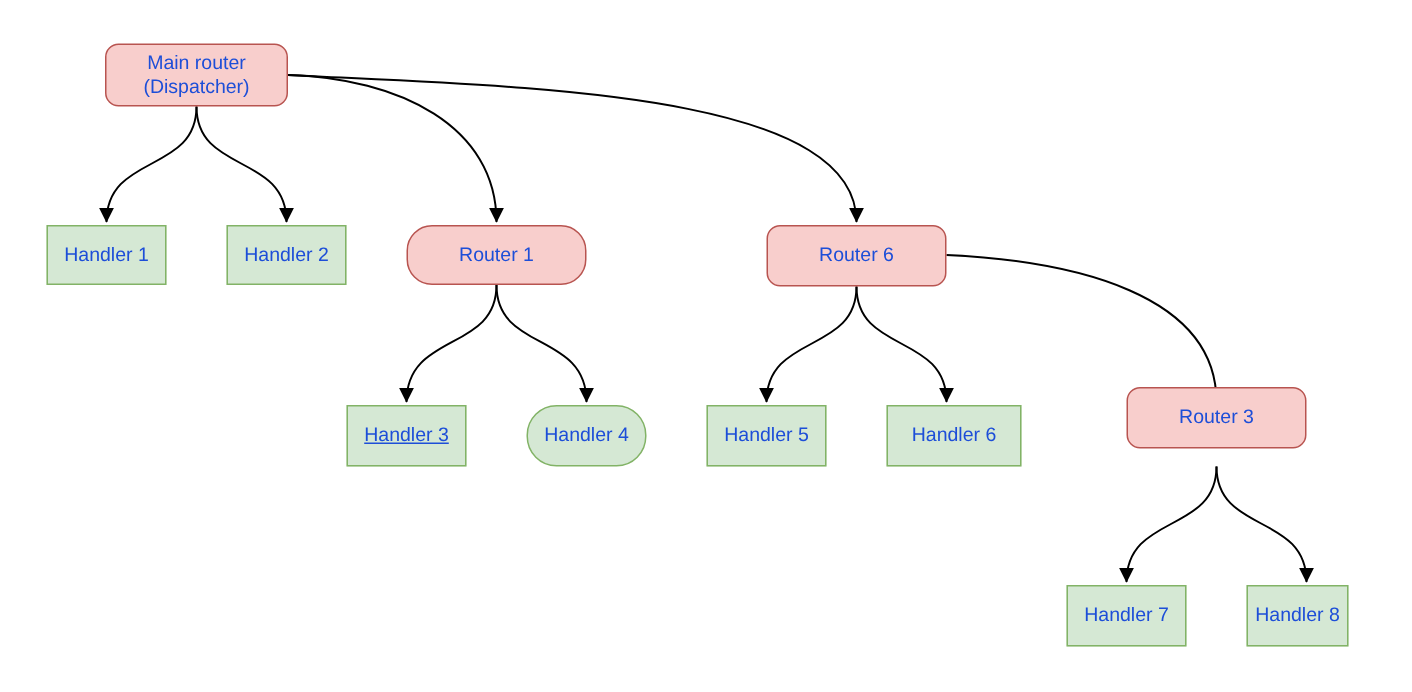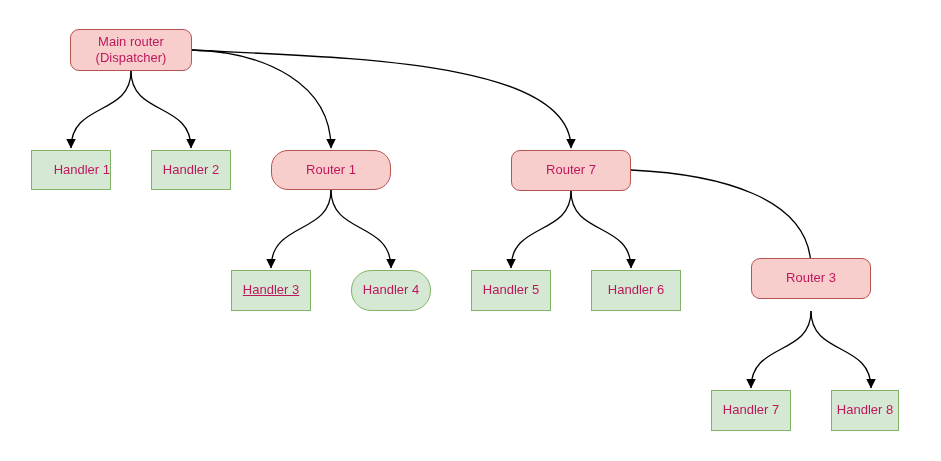--- a/index.html
+++ b/index.html
@@ -24,21 +24,21 @@
   }
   .node {
     position: absolute;
     box-sizing: border-box;
     display: flex;
     align-items: center;
     justify-content: center;
     text-align: center;
     font-size: 13px;
     line-height: 1.25;
-    color: #be185d;
+    color: #1d4ed8;
   }
   .node .label {
     white-space: pre-line;
   }
   .node.router {
     background: #f8cecc;
     border: 1px solid #b85450;
     border-radius: 9px;
   }
   .node.handler {
@@ -74,31 +74,31 @@
         <path class="edge" d="M 631,170 C 716,174 811,196 811,268" marker-end="url(#arrowhead)" style="stroke: rgb(0, 0, 0);"></path>
         <path class="edge" d="M 811,311 C 811,356 751,342 751,388" marker-end="url(#arrowhead)" style="stroke: rgb(0, 0, 0);"></path>
         <path class="edge" d="M 811,311 C 811,356 871,342 871,388" marker-end="url(#arrowhead)" style="stroke: rgb(0, 0, 0);"></path>
       </g>
   </svg>
   <div id="nodes">
       <div class="node router" style="left: 70px; top: 29px; width: 122px; height: 42px;">
         <span class="label">Main router
 (Dispatcher)</span>
       </div>
-      <div class="node handler" style="left: 31px; top: 150px; width: 80px; height: 40px; justify-content: flex-end;">
+      <div class="node handler" style="left: 31px; top: 150px; width: 80px; height: 40px;">
         <span class="label">Handler 1</span>
       </div>
       <div class="node handler" style="left: 151px; top: 150px; width: 80px; height: 40px;">
         <span class="label">Handler 2</span>
       </div>
       <div class="node router" style="left: 271px; top: 150px; width: 120px; height: 40px; border-radius: 17px;">
         <span class="label">Router 1</span>
       </div>
       <div class="node router" style="left: 511px; top: 150px; width: 120px; height: 41px;">
-        <span class="label">Router 7</span>
+        <span class="label">Router 6</span>
       </div>
       <div class="node handler" style="left: 231px; top: 270px; width: 80px; height: 41px; text-decoration: underline;">
         <span class="label">Handler 3</span>
       </div>
       <div class="node handler" style="left: 351px; top: 270px; width: 80px; height: 41px; border-radius: 20px;">
         <span class="label">Handler 4</span>
       </div>
       <div class="node handler" style="left: 471px; top: 270px; width: 80px; height: 41px;">
         <span class="label">Handler 5</span>
       </div>

